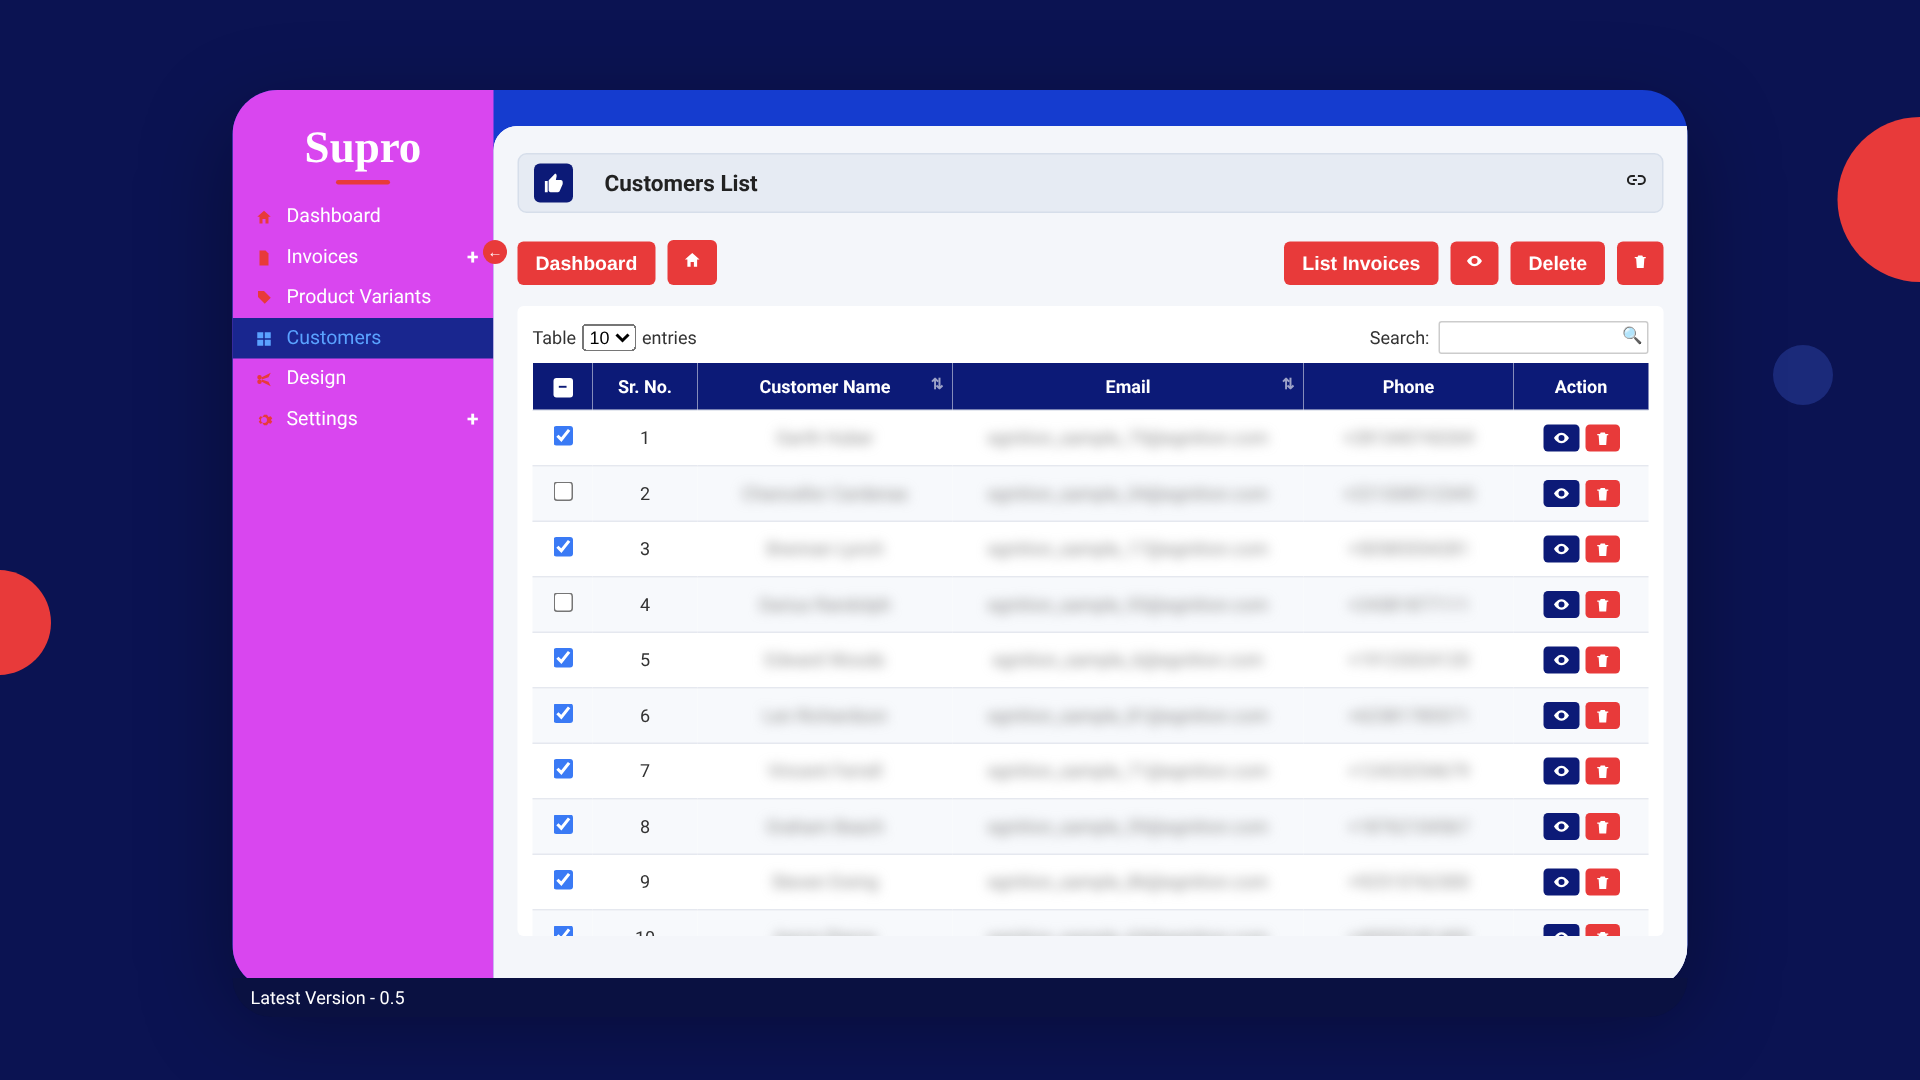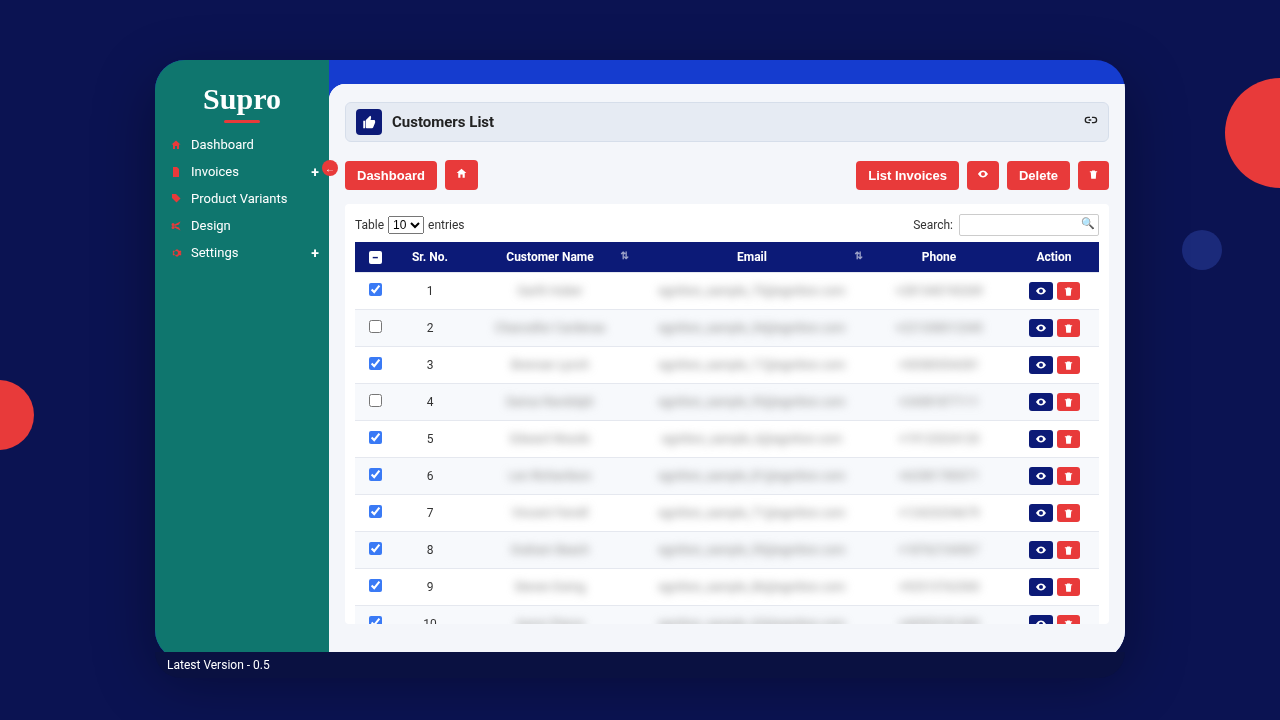--- a/index.html
+++ b/index.html
@@ -10,21 +10,21 @@
   .circle-red-top { position:absolute; width:110px; height:110px; border-radius:50%; background:#e83a3a; top:78px; right:-55px; }
   .circle-red-left { position:absolute; width:70px; height:70px; border-radius:50%; background:#e83a3a; top:380px; left:-36px; }
 
   .card {
     position: absolute; left:155px; top:60px; width:970px; height:600px;
     background:#153ccf; border-radius:30px; box-shadow:0 20px 60px rgba(0,0,0,.35);
     overflow:hidden;
   }
   .sidebar {
     position:absolute; left:0; top:0; width:174px; height:100%;
-    background:#0f766e; border-radius:24px 0 0 0; padding:20px 0 0 0;
+    background:#d946ef; border-radius:24px 0 0 0; padding:20px 0 0 0;
   }
   .logo { font-family: "Brush Script MT", cursive; color:#fff; font-size:30px; text-align:center; padding:2px 0 6px; font-weight:700; }
   .logo-under { width:36px; height:3px; background:#e83a3a; margin:-2px auto 8px; border-radius:2px; }
   .nav { margin-top:8px; }
   .nav-item {
     display:flex; align-items:center; color:#fff; font-size:13px; padding:6px 12px 6px 14px;
     cursor:pointer; position:relative;
   }
   .nav-item.active { background:#19268f; color:#5aa2ff; border-radius:0; }
   .nav-item.active .nav-icon { color:#5aa2ff; }
@@ -38,21 +38,21 @@
   }
 
   .main {
     position:absolute; left:174px; top:24px; right:0; bottom:0;
     background:#fff; border-radius:16px 0 0 0; overflow:hidden;
   }
   .inner { padding:18px 16px 0 16px; background:#f4f6fa; height:100%; overflow:hidden; }
 
   .titlebar {
     background:#e6ebf3; border:1px solid #d6deea; border-radius:6px;
-    display:flex; align-items:center; padding:6px 10px; gap:10px;
+    display:flex; align-items:center; padding:6px 10px; gap:21px;
   }
   .title-icon {
     width:26px; height:26px; background:#0c1a77; color:#fff; border-radius:4px;
     display:flex; align-items:center; justify-content:center;
   }
   .title-text { font-weight:700; color:#222; font-size:15px; }
   .title-link { margin-left:auto; color:#222; }
 
   .actionbar { display:flex; align-items:center; gap:8px; margin:18px 0 14px; }
   .btn { display:inline-flex; align-items:center; gap:6px; background:#e83a3a; color:#fff; border:none; border-radius:4px; padding:7px 12px; font-size:13px; font-weight:600; cursor:pointer; }
@@ -121,20 +121,28 @@
           <span>Invoices</span>
           <span class="nav-plus">+</span>
         </div>
         <div class="nav-item">
           <span class="nav-icon">
             <svg viewBox="0 0 24 24" width="12" height="12" fill="currentColor">
               <path d="M21 11l-9-9H4v8l9 9z"></path>
             </svg>
           </span>
           <span>Product Variants</span>
+        </div>
+        <div class="nav-item active">
+          <span class="nav-icon">
+            <svg viewBox="0 0 24 24" width="12" height="12" fill="currentColor">
+              <path d="M3 3h8v8H3zM13 3h8v8h-8zM3 13h8v8H3zM13 13h8v8h-8z"></path>
+            </svg>
+          </span>
+          <span>Customers</span>
         </div>
         <div class="nav-item">
           <span class="nav-icon">
             <svg viewBox="0 0 24 24" width="12" height="12" fill="currentColor">
               <path d="M6 6a3 3 0 100 6 3 3 0 000-6zm0 6a3 3 0 100 6 3 3 0 000-6zm3-3l12-6-3 6-9 3 9 3 3 6-12-6z"></path>
             </svg>
           </span>
           <span>Design</span>
         </div>
         <div class="nav-item">

